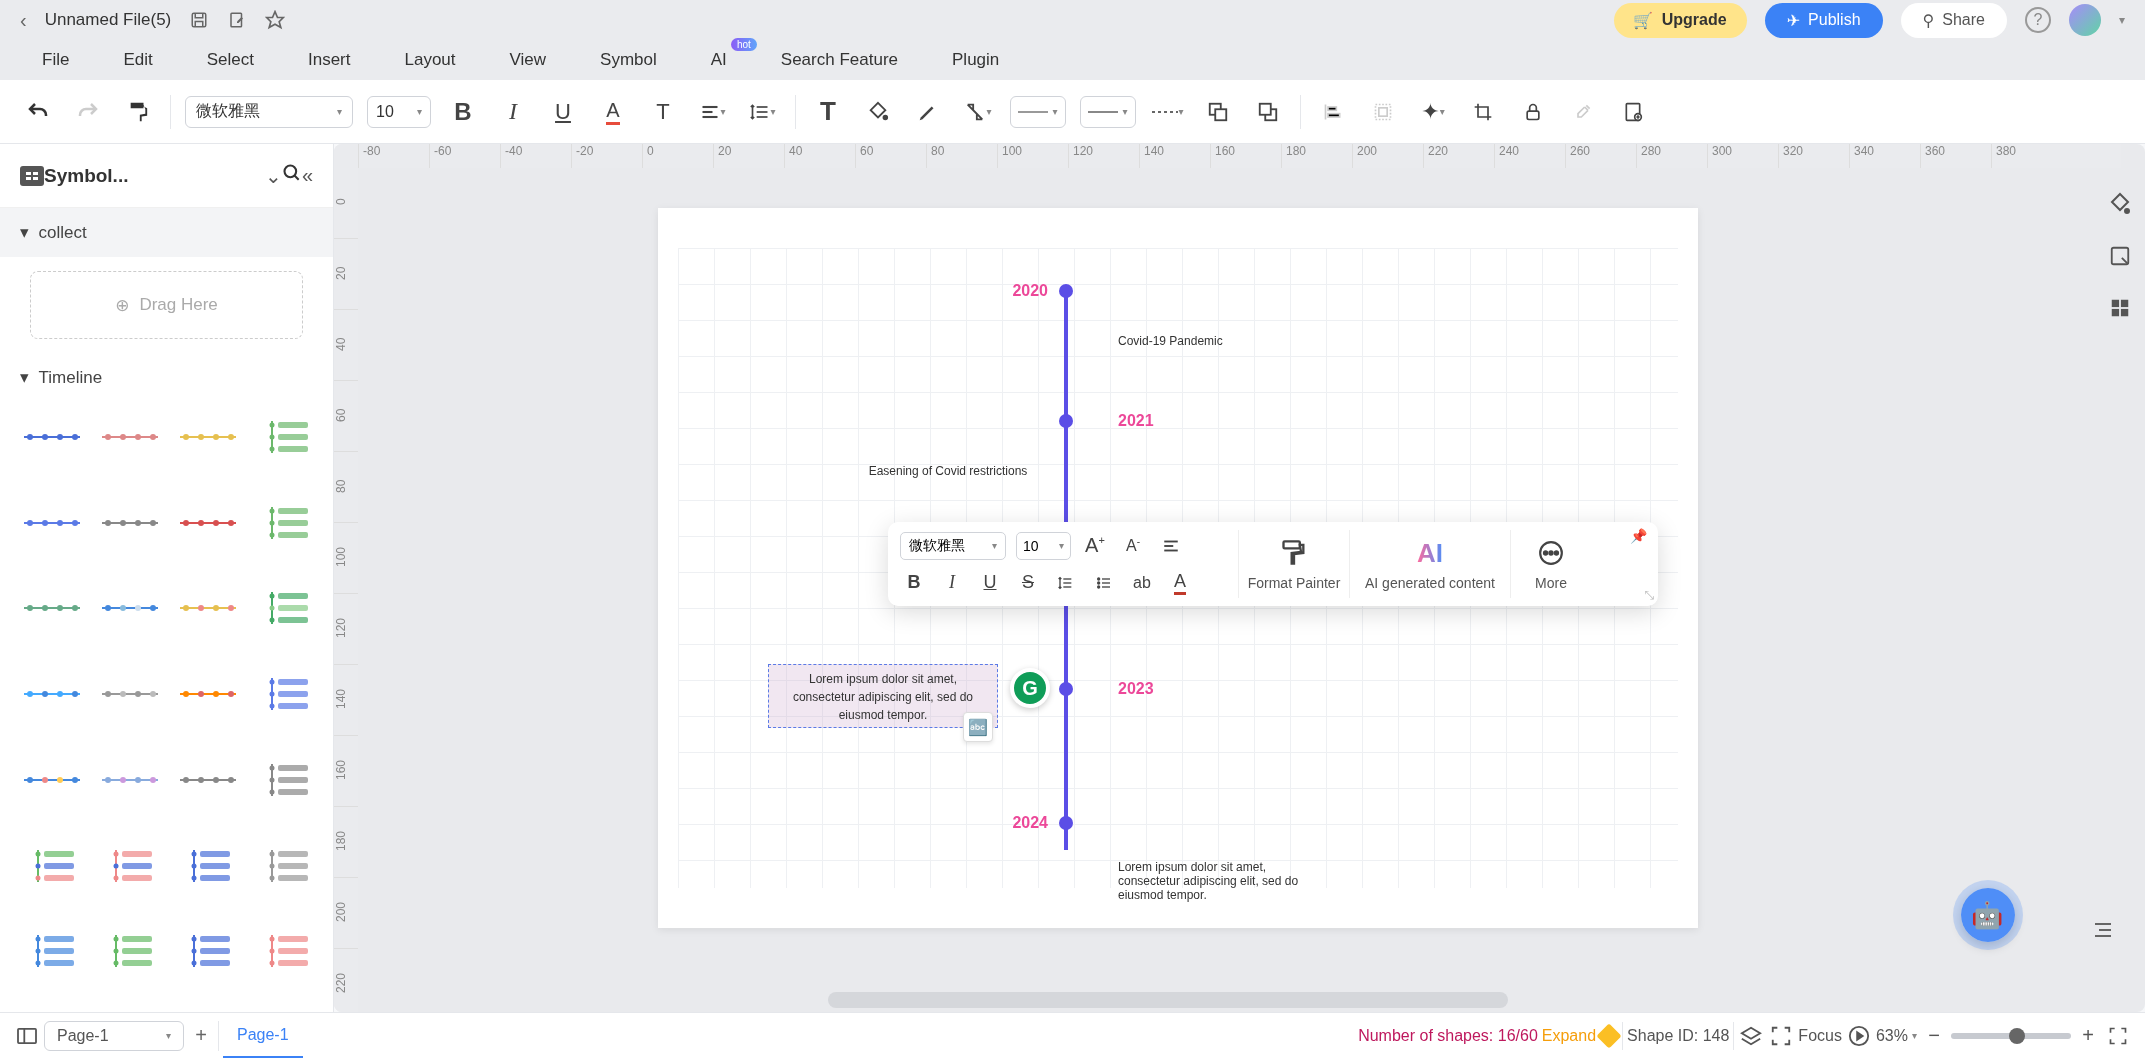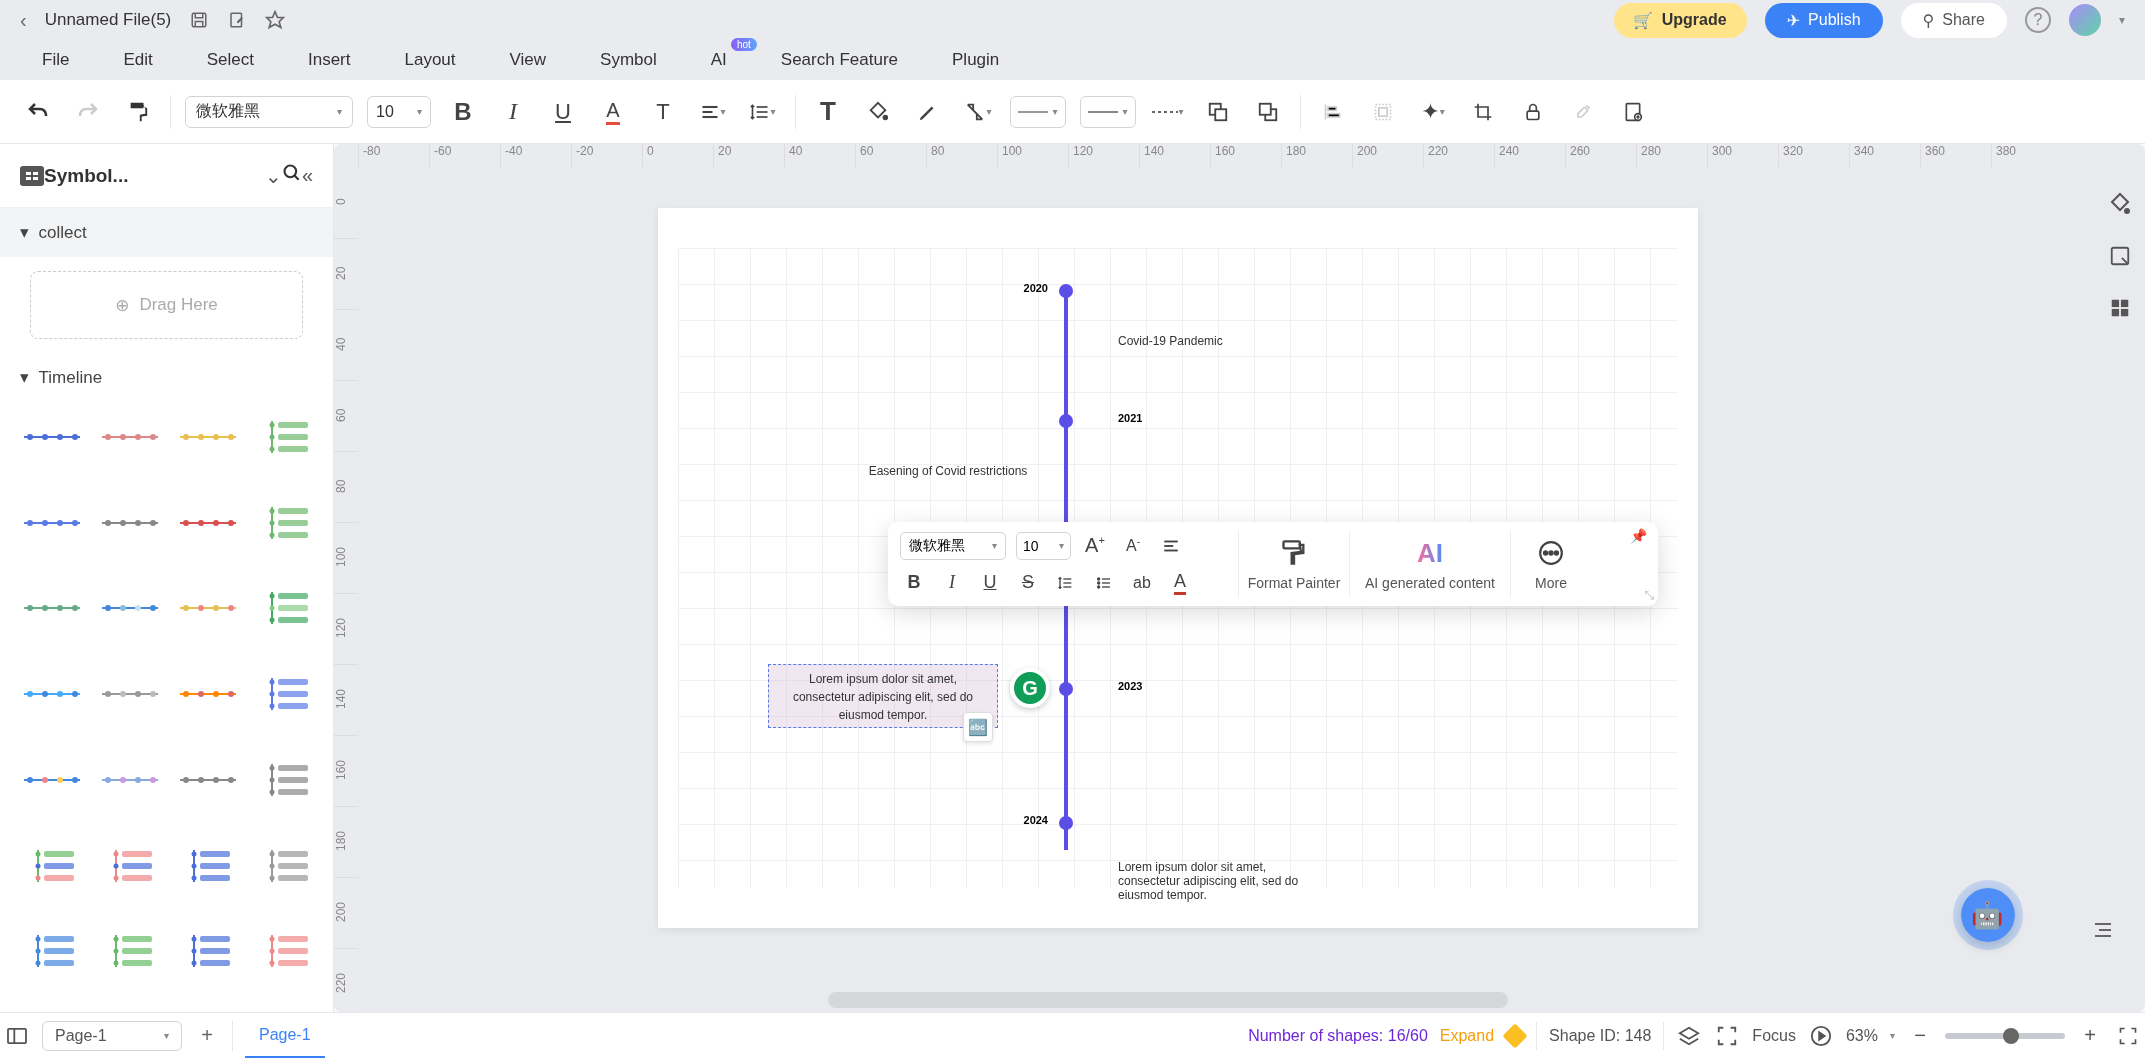--- a/index.html
+++ b/index.html
@@ -61,21 +61,21 @@
   .canvas-scroll { position: absolute; top: 24px; left: 24px; right: 24px; bottom: 0; overflow: hidden; }
   .page { position: absolute; top: 40px; left: 300px; width: 1040px; height: 720px; background: #fff; box-shadow: 0 2px 8px rgba(0,0,0,0.08); }
   .grid-bg { position: absolute; top: 40px; left: 20px; right: 20px; bottom: 40px; 
     background-image: linear-gradient(#eef0f3 1px, transparent 1px), linear-gradient(90deg, #eef0f3 1px, transparent 1px);
     background-size: 36px 36px; }
   
   
   .timeline-line { position: absolute; left: 406px; top: 78px; bottom: 78px; width: 4px; background: #5b4ee6; }
   .timeline-dot { position: absolute; width: 14px; height: 14px; background: #5b4ee6; border-radius: 50%; left: 401px; }
   .timeline-text { position: absolute; font-size: 15px; }
-  .year { font-weight: 700; color: #000000; font-size: 11px; }
+  .year { font-weight: 700; color: #ec4899; font-size: 16px; }
   .desc { font-size: 12px; color: #333; margin-top: 48px; }
   .selected-box { position: absolute; border: 1px dashed #5b7ae6; background: rgba(200,160,200,0.25); padding: 4px 8px; }
   
   
   .ctx-toolbar { position: absolute; top: 354px; left: 530px; width: 770px; height: 84px; background: #fff; border-radius: 10px; box-shadow: 0 6px 24px rgba(0,0,0,0.15); display: flex; align-items: stretch; }
   .ctx-left { display: flex; flex-direction: column; padding: 6px 12px; gap: 2px; flex: 0 0 350px; }
   .ctx-row { display: flex; align-items: center; gap: 10px; height: 36px; }
   .ctx-font-select { width: 106px; height: 28px; border: 1px solid #d0d3d9; border-radius: 5px; display: flex; align-items: center; padding: 0 8px; font-size: 14px; justify-content: space-between; }
   .ctx-size-select { width: 55px; height: 28px; border: 1px solid #d0d3d9; border-radius: 5px; display: flex; align-items: center; padding: 0 6px; font-size: 14px; justify-content: space-between; }
   .ctx-btn { width: 28px; height: 28px; display: flex; align-items: center; justify-content: center; cursor: pointer; font-size: 18px; color: #444; border-radius: 4px; }
@@ -92,26 +92,26 @@
   .right-rail .r-btn { width: 32px; height: 32px; display: flex; align-items: center; justify-content: center; color: #555; cursor: pointer; font-size: 22px; }
   
   
   .h-scroll { position: absolute; bottom: 4px; left: 470px; width: 680px; height: 16px; background: #d5d7db; border-radius: 8px; }
   
   
   .fab { position: absolute; bottom: 70px; right: 130px; width: 54px; height: 54px; border-radius: 50%; background: linear-gradient(135deg, #4f8ef7, #4f8ef7); box-shadow: 0 0 0 8px rgba(79,142,247,0.25), 0 4px 12px rgba(0,0,0,0.2); display: flex; align-items: center; justify-content: center; font-size: 26px; color: #fff; cursor: pointer; }
   .fab-mini { position: absolute; bottom: 70px; right: 18px; width: 36px; height: 22px; color: #666; cursor: pointer; font-size: 20px; }
   
   
-  .status-bar { height: 46px; background: #fff; border-top: 1px solid #e5e7eb; display: flex; align-items: center; padding: 0 4px; gap: 12px; font-size: 16px; color: #555; }
+  .status-bar { height: 46px; background: #fff; border-top: 1px solid #e5e7eb; display: flex; align-items: center; padding: 0 14px; gap: 4px; font-size: 16px; color: #555; }
   .status-bar .page-tab-sel { width: 140px; height: 30px; border: 1px solid #d0d3d9; border-radius: 6px; display: flex; align-items: center; padding: 0 12px; justify-content: space-between; cursor: pointer; }
   .status-bar .add-page-btn { width: 26px; height: 26px; display: flex; align-items: center; justify-content: center; font-size: 20px; color: #666; cursor: pointer; }
   .status-bar .page-tab { color: #3b82f6; font-weight: 500; padding: 0 14px; border-bottom: 2px solid #3b82f6; height: 100%; display: flex; align-items: center; cursor: pointer; }
   .status-bar .spacer { flex: 1; }
-  .status-bar .shapes-info { color: #6d28d9; }
+  .status-bar .shapes-info { color: #be185d; }
   .status-bar .expand-link { color: #f59e0b; cursor: pointer; }
   .status-bar .badge-warn { width: 18px; height: 18px; background: #fbbf24; border-radius: 3px; transform: rotate(45deg); }
   .status-bar .sep { width: 1px; height: 28px; background: #e5e7eb; }
   .status-bar .ctrl-icon { width: 26px; height: 26px; display: flex; align-items: center; justify-content: center; cursor: pointer; color: #555; font-size: 20px; }
   .status-bar .zoom-slider { width: 120px; height: 6px; background: #c7cad0; border-radius: 3px; position: relative; cursor: pointer; }
   .status-bar .zoom-slider .thumb { position: absolute; left: 58px; top: -5px; width: 16px; height: 16px; background: #666; border-radius: 50%; }
   
   
   .thumb-img svg { width: 64px; height: 40px; }
   

